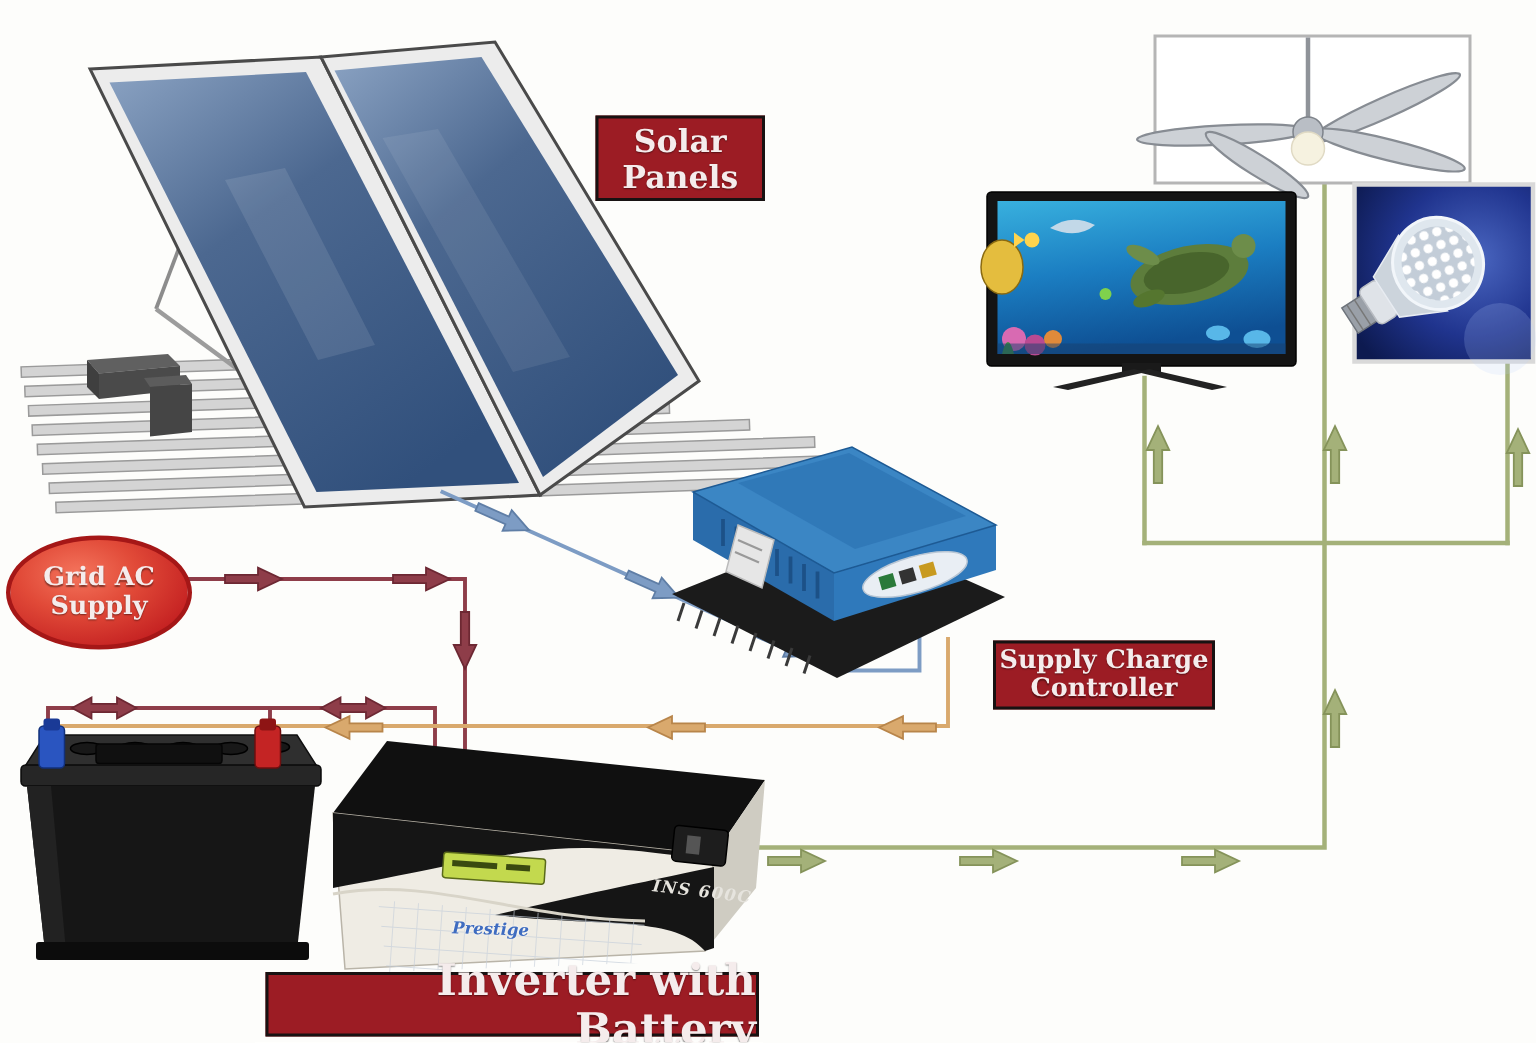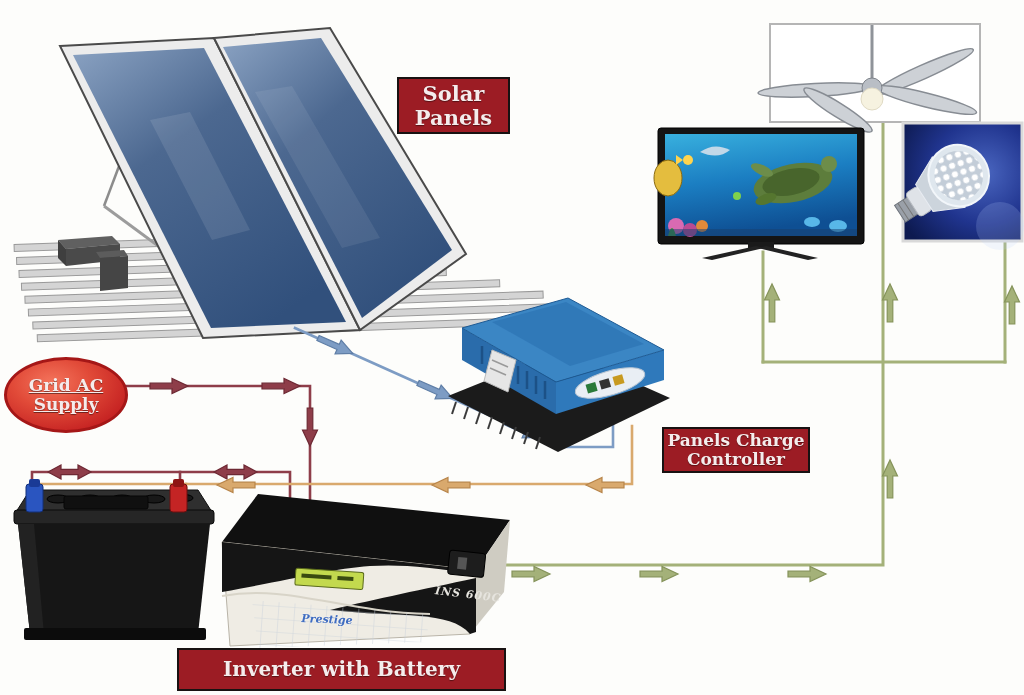--- a/index.html
+++ b/index.html
@@ -12,25 +12,24 @@
     position:absolute;display:flex;align-items:center;justify-content:center;
     text-align:center;background:#9c1c24;color:#f5ecec;font-weight:bold;
     border:2px solid #181212;line-height:1.12;
     text-shadow:0 1px 1px rgba(0,0,0,.45);box-sizing:border-box;
   }
   #lbl-solar{left:397px;top:77px;width:113px;height:57px;font-size:21px;}
   #lbl-grid{
     left:4px;top:357px;width:124px;height:76px;font-size:17px;border-radius:50%;
     background:radial-gradient(ellipse at 38% 32%, #f4745c 0%, #e14a38 38%, #c52222 78%, #b01a1a 100%);
     border:3px solid #a51717;
-    text-decoration:underline;
   }
   #lbl-scc{left:662px;top:427px;width:148px;height:46px;font-size:17px;}
   #lbl-acload{left:911px;top:377px;width:113px;height:40px;font-size:21px;}
-  #lbl-inv{left:177px;top:648px;width:329px;height:43px;font-size:20px;}
+  #lbl-inv{left:177px;top:648px;width:329px;height:43px;font-size:29px;text-align:right;}
   .inv-model{
     position:absolute;left:430px;top:588px;width:76px;height:16px;
     transform:rotate(7deg);font-style:italic;font-weight:bold;font-size:11px;
     color:#e6e4de;letter-spacing:1px;text-align:center;
   }
   .inv-brand{
     position:absolute;left:297px;top:613px;width:60px;height:16px;
     transform:rotate(2deg);font-style:italic;font-weight:bold;font-size:11px;
     color:#3f6cc0;text-align:center;text-shadow:0 0 2px #ffffff;
   }
@@ -279,19 +278,19 @@
       <rect x="-47" y="-14" width="15" height="28" rx="4" fill="#dfe3e8" stroke="#b8bcc2"></rect>
       <polygon points="-33,-16 -4,-30 -4,30 -33,16" fill="#ccd4dc" stroke="#e8ecf2"></polygon>
       <ellipse cx="8" cy="0" rx="30" ry="31" fill="#dfe7ee" stroke="#f2f6fa" stroke-width="2"></ellipse>
       <ellipse cx="8" cy="0" rx="24" ry="25" fill="url(#ledDots)"></ellipse>
     </g>
   </g>
 </svg>
 
 <div class="lbl" id="lbl-solar">Solar Panels</div>
 <div class="lbl" id="lbl-grid">Grid AC Supply</div>
-<div class="lbl" id="lbl-scc">Panels Charge Controller</div>
+<div class="lbl" id="lbl-scc">Supply Charge Controller</div>
 <div class="lbl" id="lbl-inv">Inverter with Battery</div>
 
 <div class="inv-model">INS 600C</div>
 <div class="inv-brand">Prestige</div>
 
 </div>
 
 </body></html>

